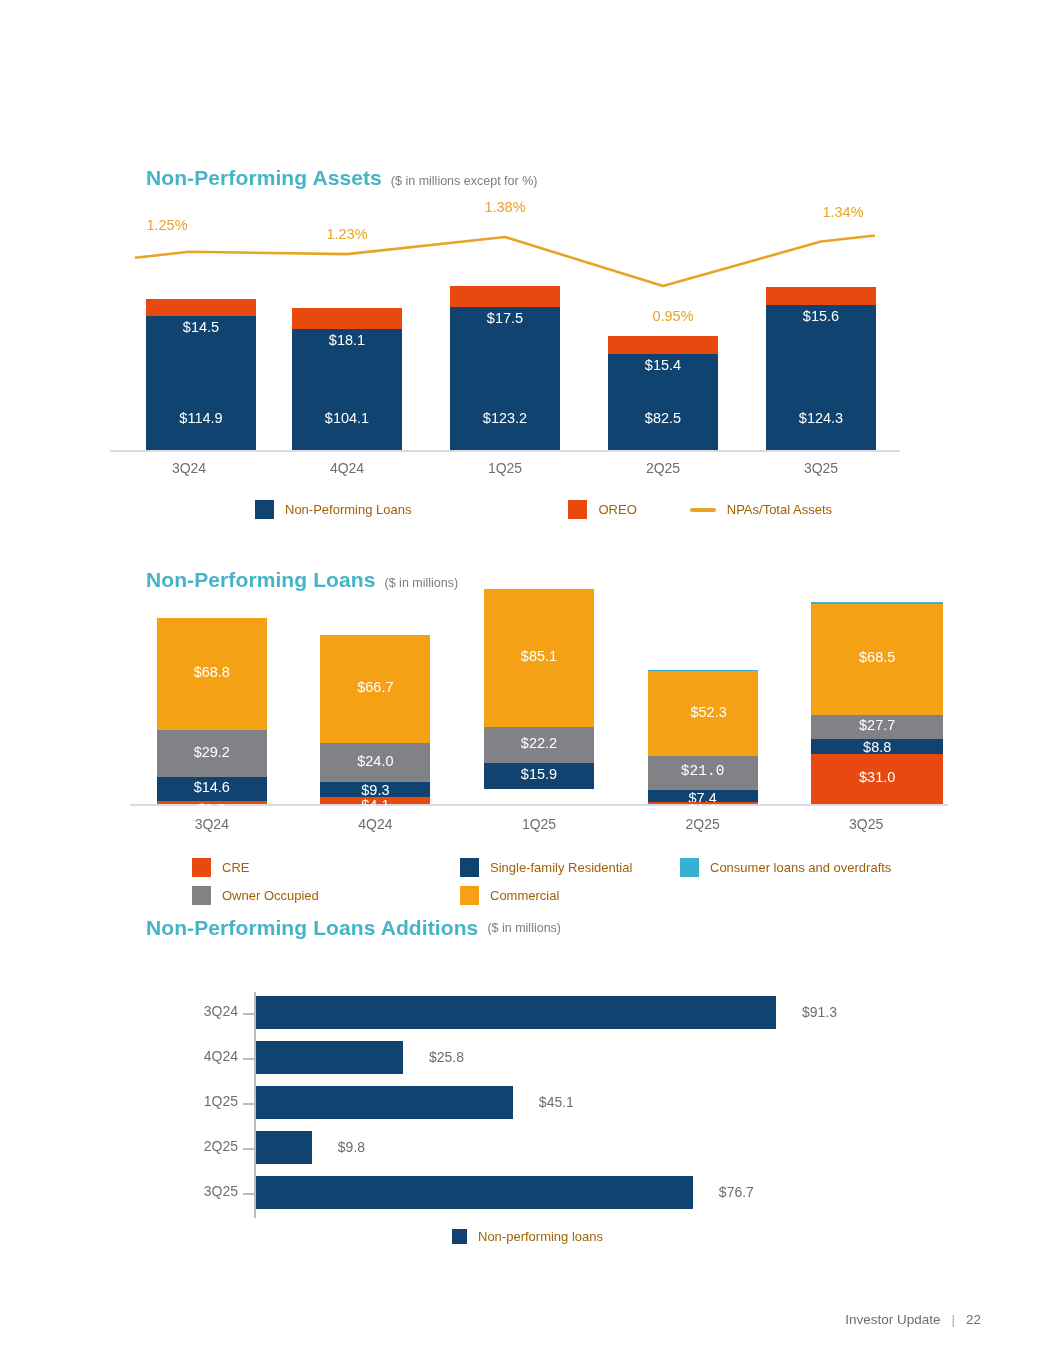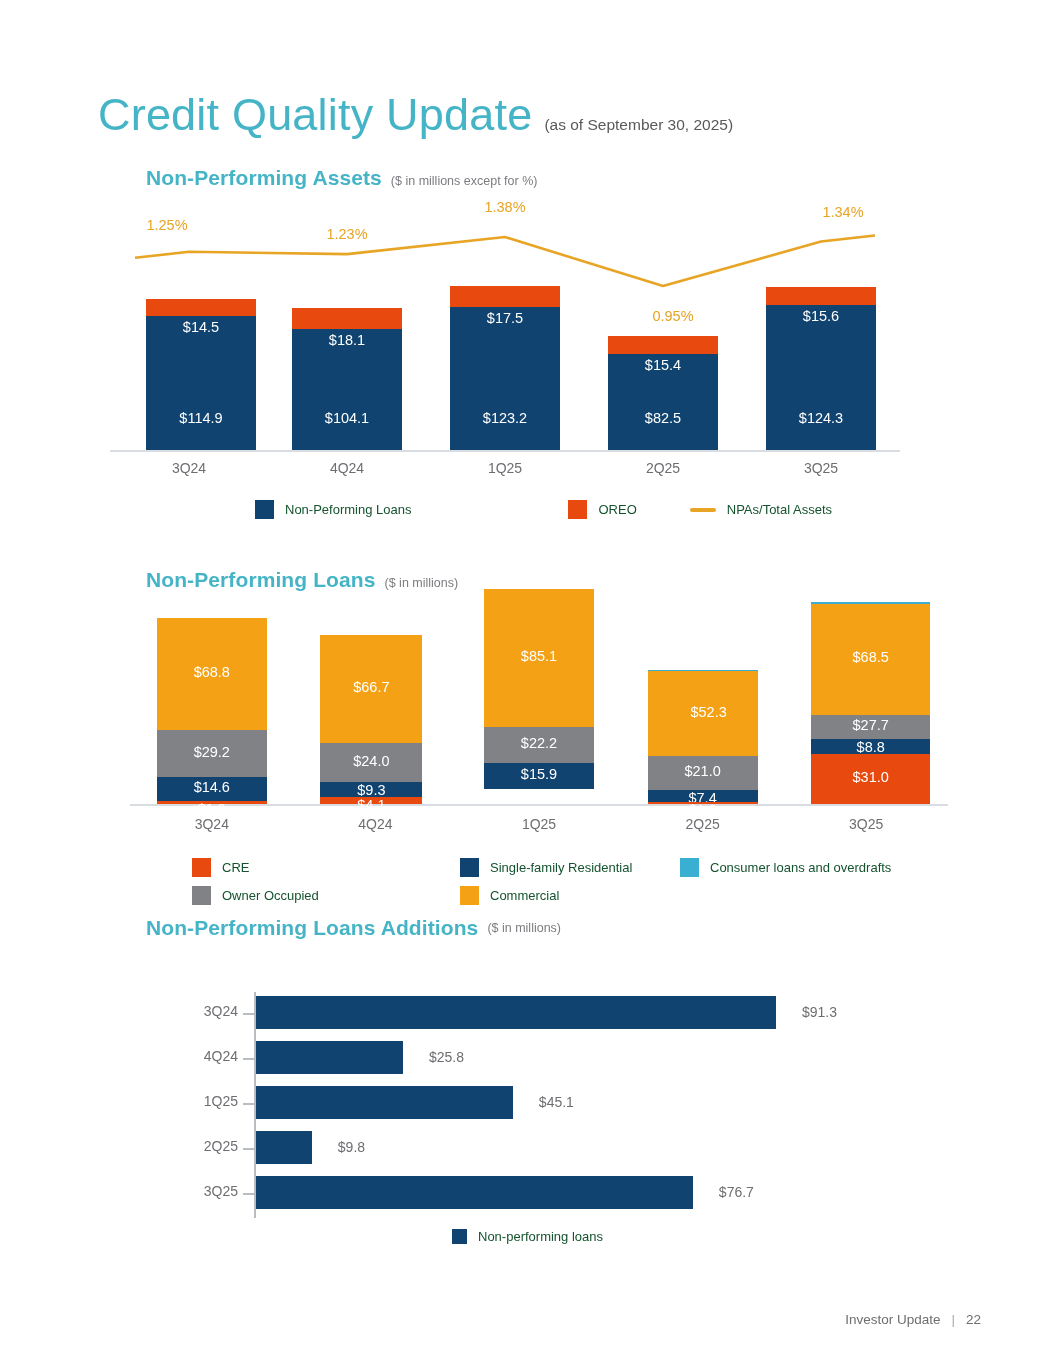--- a/index.html
+++ b/index.html
@@ -29,42 +29,38 @@
   .bar{position:absolute;}
   .seg{position:absolute;left:0;right:0;}
   .seg-label{position:absolute;left:0;right:0;text-align:center;font-size:14.5px;color:#ffffff;}
   .pct-label{position:absolute;font-size:14.5px;color:#e8a424;text-align:center;white-space:nowrap;}
 
   
   .legend{position:absolute;display:flex;align-items:center;}
   .legend-item{display:flex;align-items:center;}
   .swatch{width:19px;height:19px;display:inline-block;}
   .line-swatch{width:26px;height:4px;display:inline-block;border-radius:2px;}
-  .legend-text{font-size:13px;color:#14532d;margin-left:11px;white-space:nowrap;}
+  .legend-text{font-size:13px;color:#a16207;margin-left:11px;white-space:nowrap;}
 
   
   .hbar{position:absolute;background:#10436f;}
   .hcat{position:absolute;font-size:14px;color:#6d6e71;text-align:right;width:60px;}
   .htick{position:absolute;width:13px;height:2px;background:#b9bdc2;}
   .hval{position:absolute;font-size:14px;color:#6d6e71;white-space:nowrap;}
   .vaxis{position:absolute;width:2px;background:#b9bdc2;}
 
   
   .footer{position:absolute;right:74px;top:1312px;font-size:13.5px;color:#6d6e71;display:flex;gap:11px;}
   .footer .sep{color:#a7a9ac;}
 </style>
 </head>
 <body>
 
 <div class="slide">
 
-  <div class="title-row">
-    <span class="slide-title">Credit Quality Update</span>
-    <span class="title-sub">(as of September 30, 2025)</span>
-  </div>
 
   <div class="sec-head" style="left:98px;top:166px;">
     <span class="sec-title">Non-Performing Assets</span>
     <span class="sec-sub">($ in millions except for %)</span>
   </div>
 
   <div class="chart" id="chart1" style="left:0;top:0;width:1055px;height:540px;">
     <div class="axis-line" style="left:110px;top:450px;width:790px;height:2px;"></div>
     <svg id="chart1-line" width="1055" height="540" style="position:absolute;left:0;top:0;pointer-events:none;">
         <polyline points="135,257.8139534883721 189,251.81395348837208 347,254.09302325581393 505,237 663,286 821,241.5581395348837 875,235.5581395348837" fill="none" stroke="#e8a424" stroke-width="2.6" stroke-linejoin="round"></polyline>
@@ -145,21 +141,21 @@
           <div class="seg-label" style="top: 0px;">$0.4</div>
           <div class="seg" style="top: 0.648742px; height: 111.584px; background: rgb(245, 161, 21);"></div>
           <div class="seg-label" style="top: 46.4406px;">$68.8</div>
           <div class="seg" style="top: 112.232px; height: 47.3582px; background: rgb(128, 130, 133);"></div>
           <div class="seg-label" style="top: 125.912px;">$29.2</div>
           <div class="seg" style="top: 159.591px; height: 23.6791px; background: rgb(16, 67, 111);"></div>
           <div class="seg-label" style="top: 161.43px;">$14.6</div>
           <div class="seg" style="top: 183.27px; height: 3.08153px; background: rgb(232, 73, 15);"></div>
           <div class="seg-label" style="top: 183.27px;">$1.9</div>
         </div>
-        <div class="bar" style="left: 320.4px; top: 635.165px; width: 102px; height: 168.835px;">
+        <div class="bar" style="left: 320.4px; top: 635.165px; width: 110px; height: 168.835px;">
           <div class="seg" style="top: 0px; height: 108.178px; background: rgb(245, 161, 21);"></div>
           <div class="seg-label" style="top: 44.0889px;">$66.7</div>
           <div class="seg" style="top: 108.178px; height: 38.9245px; background: rgb(128, 130, 133);"></div>
           <div class="seg-label" style="top: 117.64px;">$24.0</div>
           <div class="seg" style="top: 147.102px; height: 15.0833px; background: rgb(16, 67, 111);"></div>
           <div class="seg-label" style="top: 147.102px;">$9.3</div>
           <div class="seg" style="top: 162.186px; height: 6.64961px; background: rgb(232, 73, 15);"></div>
           <div class="seg-label" style="top: 162.186px;">$4.1</div>
         </div>
         <div class="bar" style="left: 484px; top: 589px; width: 110px; height: 199.813px;">
@@ -169,27 +165,27 @@
           <div class="seg-label" style="top: 146.023px;">$22.2</div>
           <div class="seg" style="top: 174.025px; height: 25.7875px; background: rgb(16, 67, 111);"></div>
           <div class="seg-label" style="top: 176.919px;">$15.9</div>
         </div>
         <div class="bar" style="left: 647.6px; top: 670.359px; width: 110px; height: 133.641px;">
           <div class="seg" style="top: 0px; height: 1.1353px; background: rgb(57, 176, 210);"></div>
           <div class="seg-label" style="top: 0px;">$0.7</div>
           <div class="seg" style="top: 1.1353px; height: 84.8231px; background: rgb(245, 161, 21);"></div>
           <div class="seg-label" style="top: 33.5468px; padding-left: 12px;">$52.3</div>
           <div class="seg" style="top: 85.9584px; height: 34.059px; background: rgb(128, 130, 133);"></div>
-          <div class="seg-label" style="top: 92.9879px;">$21.0</div>
+          <div class="seg-label" style="top: 92.9879px; font-family: Liberation Mono, monospace;">$21.0</div>
           <div class="seg" style="top: 120.017px; height: 12.0017px; background: rgb(16, 67, 111);"></div>
           <div class="seg-label" style="top: 120.017px;">$7.4</div>
           <div class="seg" style="top: 132.019px; height: 1.62186px; background: rgb(232, 73, 15);"></div>
           <div class="seg-label" style="top: 132.019px;">$1.0</div>
         </div>
-        <div class="bar" style="left: 811.2px; top: 602.403px; width: 119px; height: 201.597px;">
+        <div class="bar" style="left: 811.2px; top: 602.403px; width: 132px; height: 201.597px;">
           <div class="seg" style="top: 0px; height: 1.1353px; background: rgb(57, 176, 210);"></div>
           <div class="seg-label" style="top: 0px;">$0.7</div>
           <div class="seg" style="top: 1.1353px; height: 111.097px; background: rgb(245, 161, 21);"></div>
           <div class="seg-label" style="top: 46.6839px;">$68.5</div>
           <div class="seg" style="top: 112.232px; height: 24.8144px; background: rgb(128, 130, 133);"></div>
           <div class="seg-label" style="top: 114.64px;">$27.7</div>
           <div class="seg" style="top: 137.047px; height: 14.2723px; background: rgb(16, 67, 111);"></div>
           <div class="seg-label" style="top: 137.047px;">$8.8</div>
           <div class="seg" style="top: 151.319px; height: 50.2775px; background: rgb(232, 73, 15);"></div>
           <div class="seg-label" style="top: 166.458px;">$31.0</div>

